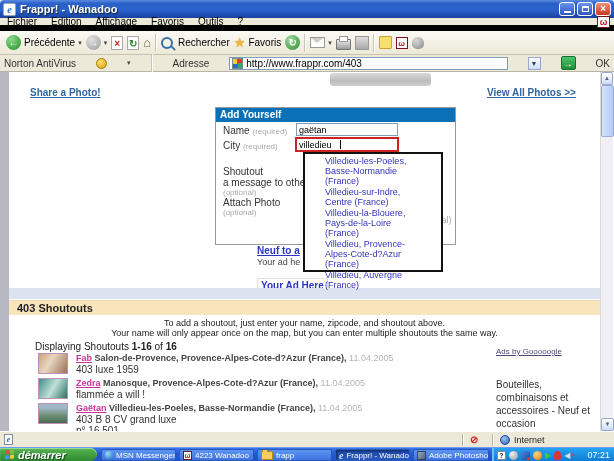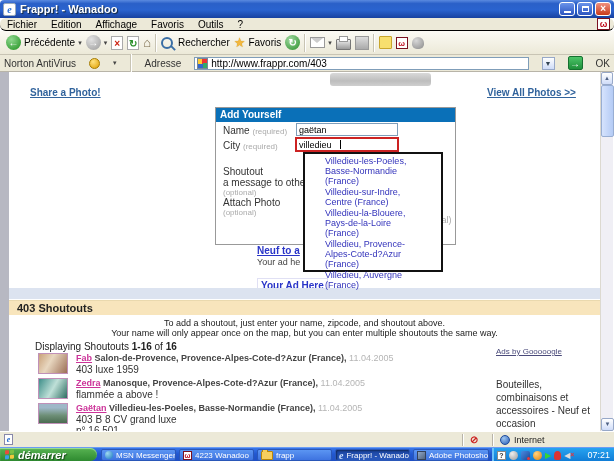--- a/index.html
+++ b/index.html
@@ -16,21 +16,21 @@
   .winbtns{margin-left:auto;display:flex;gap:2px;}
   .wbtn{width:16px;height:14px;border-radius:3px;border:1px solid #fff;box-sizing:border-box;
     background:linear-gradient(180deg,#6a93ea,#2c55c0);display:flex;align-items:flex-end;justify-content:center;
     color:#fff;font-size:9px;line-height:12px;}
   .wbtn.close{background:linear-gradient(180deg,#ef9180,#c83a1c);}
   .g-min{display:block;width:7px;height:2px;background:#fff;margin:0 auto 2px;}
   .g-max{display:block;width:7px;height:6px;border:1px solid #fff;border-top-width:2px;margin:0 auto 3px;box-sizing:border-box;}
   .g-x{display:block;margin:0 auto 1px;font-size:10px;font-weight:bold;line-height:11px;}
   
   .menubar{position:absolute;left:0;top:18px;width:614px;height:13px;background:#ece9d8;
-    display:flex;align-items:center;font-size:10px;color:#000;border-bottom:1px solid #000000;box-sizing:border-box;border-radius:6px;}
+    display:flex;align-items:center;font-size:10px;color:#000;border-bottom:6px solid #000000;box-sizing:border-box;}
   .menu-item{padding:0 7px;line-height:13px;}
   .wlogo{margin-left:auto;margin-right:4px;width:13px;height:12px;background:#fff;border:1px solid #7a1020;
     color:#c11022;font-size:9px;font-weight:bold;text-align:center;line-height:11px;box-sizing:border-box;}
   
   .toolbar{position:absolute;left:0;top:31px;width:614px;height:24px;
     background:linear-gradient(180deg,#fbfaf4,#ece9d8);border-bottom:1px solid #c8c4b4;
     display:flex;align-items:center;gap:4px;padding:0 6px;box-sizing:border-box;font-size:10px;color:#000;}
   .tbgrp{display:flex;align-items:center;gap:3px;}
   .cir{width:15px;height:15px;border-radius:50%;color:#fff;font-size:10px;line-height:15px;text-align:center;font-weight:bold;}
   .cir.back{background:radial-gradient(circle at 35% 30%,#8fd88f,#1d8f1d);}
@@ -50,21 +50,21 @@
   .prn{width:13px;height:9px;background:linear-gradient(#eee,#9a9a9a);border:1px solid #777;border-radius:1px;position:relative;margin-top:3px;}
   .prn::before{content:"";position:absolute;left:2px;top:-4px;width:7px;height:4px;background:#fff;border:1px solid #999;}
   .grybox{width:12px;height:12px;background:linear-gradient(#ddd,#aaa);border:1px solid #999;}
   .note{width:11px;height:11px;background:#f7df6e;border:1px solid #c9a62c;border-radius:1px;}
   .wmini{width:12px;height:12px;background:#fff;border:1px solid #7a1020;color:#c11022;font-size:8px;font-weight:bold;
     text-align:center;line-height:11px;box-sizing:border-box;}
   .creature{width:12px;height:12px;border-radius:50% 50% 40% 40%;background:radial-gradient(circle at 35% 30%,#d8d8d8,#8a8a8a);}
   .tsep{width:1px;height:18px;background:#c8c4b4;border-right:1px solid #fff;}
   
   .addrbar{position:absolute;left:0;top:55px;width:614px;height:17px;background:#ece9d8;
-    border-bottom:1px solid #b8b4a8;display:flex;align-items:center;gap:13px;padding:0 4px;box-sizing:border-box;
+    border-bottom:1px solid #b8b4a8;display:flex;align-items:center;gap:20px;padding:0 4px;box-sizing:border-box;
     font-size:10px;color:#333;}
   .norton-ic{width:11px;height:11px;border-radius:50%;background:radial-gradient(circle at 35% 30%,#ffe27e,#e09f00);border:1px solid #a67c00;box-sizing:border-box;}
   .addr-field{flex:1;height:13px;background:#fff;border:1px solid #7f9db9;display:flex;align-items:center;
     padding:0 2px;gap:3px;font-size:10px;color:#000;box-sizing:border-box;}
   .favicon{width:9px;height:9px;background:conic-gradient(#e33 0 25%,#3a6 0 50%,#36c 0 75%,#fc3 0);border:1px solid #789;}
   .combo-btn{width:13px;height:13px;background:linear-gradient(#fdfefe,#cfdcf8);border:1px solid #97a8c8;
     font-size:7px;color:#345;text-align:center;line-height:11px;box-sizing:border-box;}
   .go-btn{width:15px;height:14px;background:linear-gradient(#4cc468,#1f8f3a);border:1px solid #167030;border-radius:2px;
     color:#fff;font-size:10px;font-weight:bold;text-align:center;line-height:13px;box-sizing:border-box;}
   
@@ -306,21 +306,21 @@
       </span>
       <span class="smsg" style="top:11px;">403 luxe 1959</span>
     </div>
     <div class="shout" style="top:306px;">
       <span class="thumb th2"></span>
       <span class="sline">
         <span class="sname">Zedra</span>
         <span class="sloc">Manosque, Provence-Alpes-Cote-d?Azur (France),</span>
         <span class="sdate">11.04.2005</span>
       </span>
-      <span class="smsg" style="top:11px;">flammée a above !</span>
+      <span class="smsg" style="top:11px;">flammée a will !</span>
     </div>
     <div class="shout" style="top:331px;">
       <span class="thumb th3"></span>
       <span class="sline">
         <span class="sname">Gaëtan</span>
         <span class="sloc">Villedieu-les-Poeles, Basse-Normandie (France),</span>
         <span class="sdate">11.04.2005</span>
       </span>
       <span class="smsg" style="top:11px;">403 B 8 CV grand luxe</span>
       <span class="smsg" style="top:22px;">n° 16 501</span>

